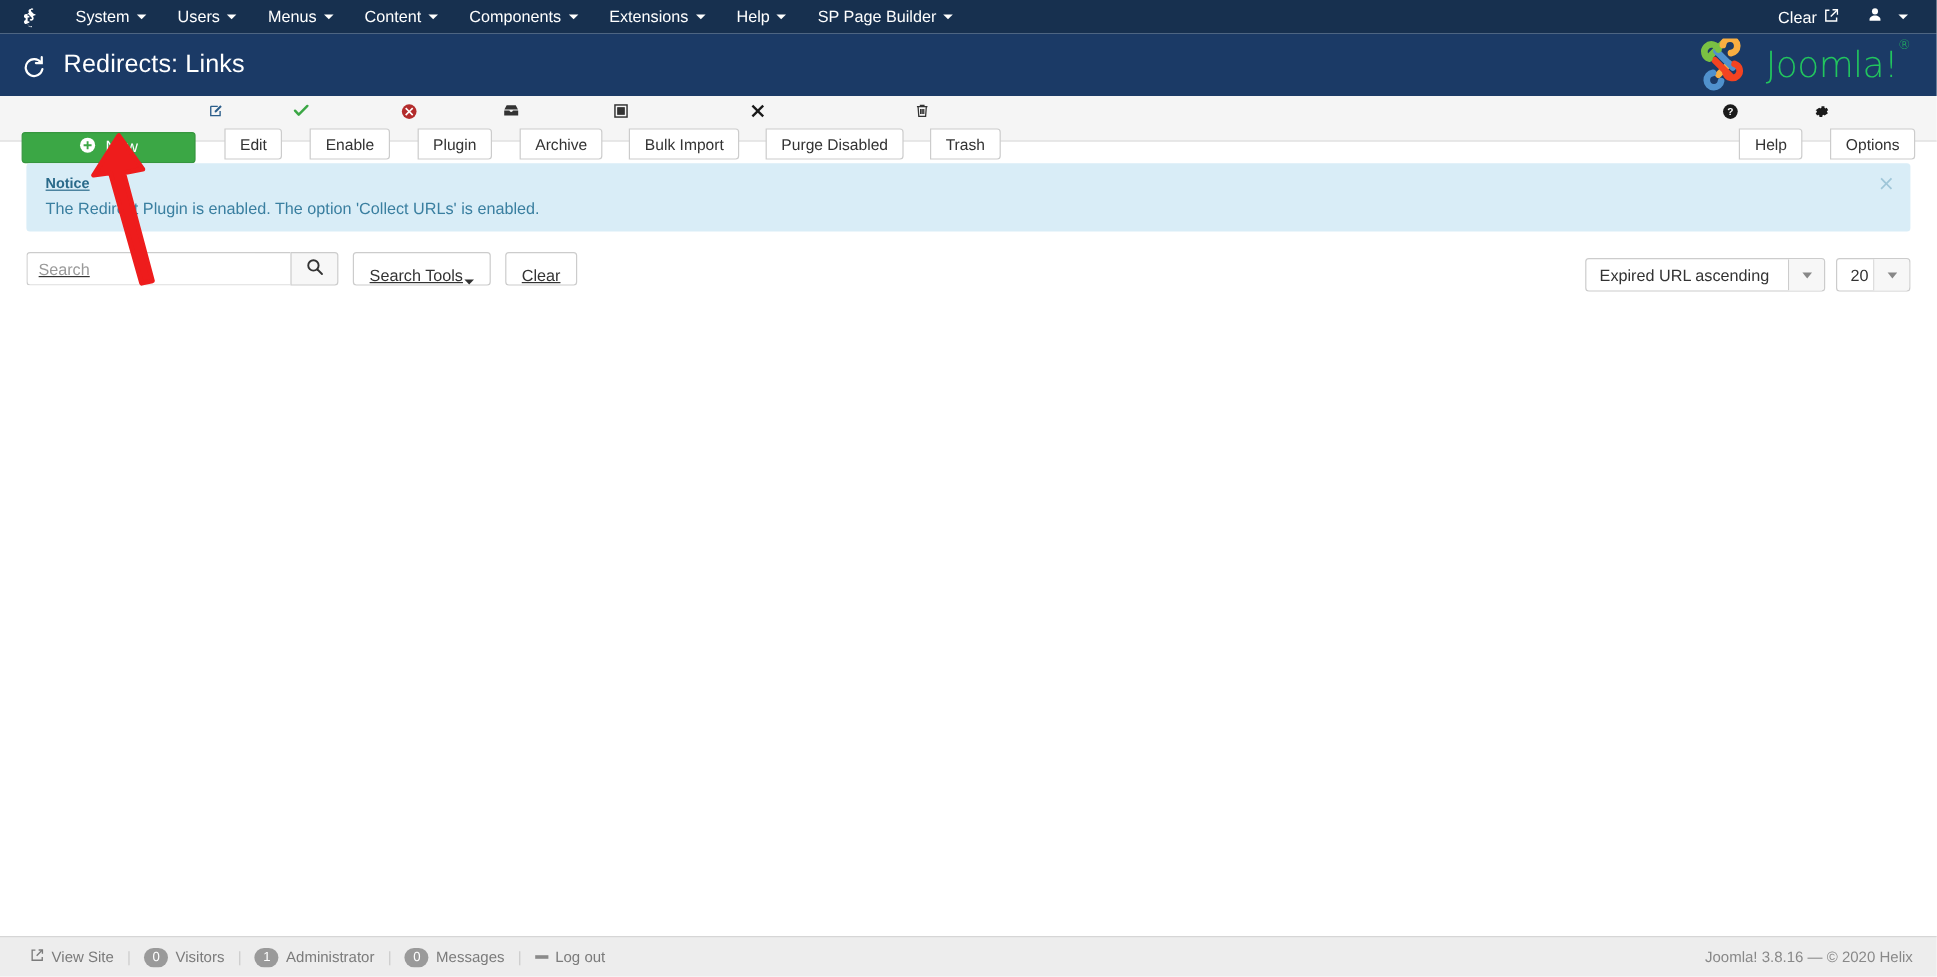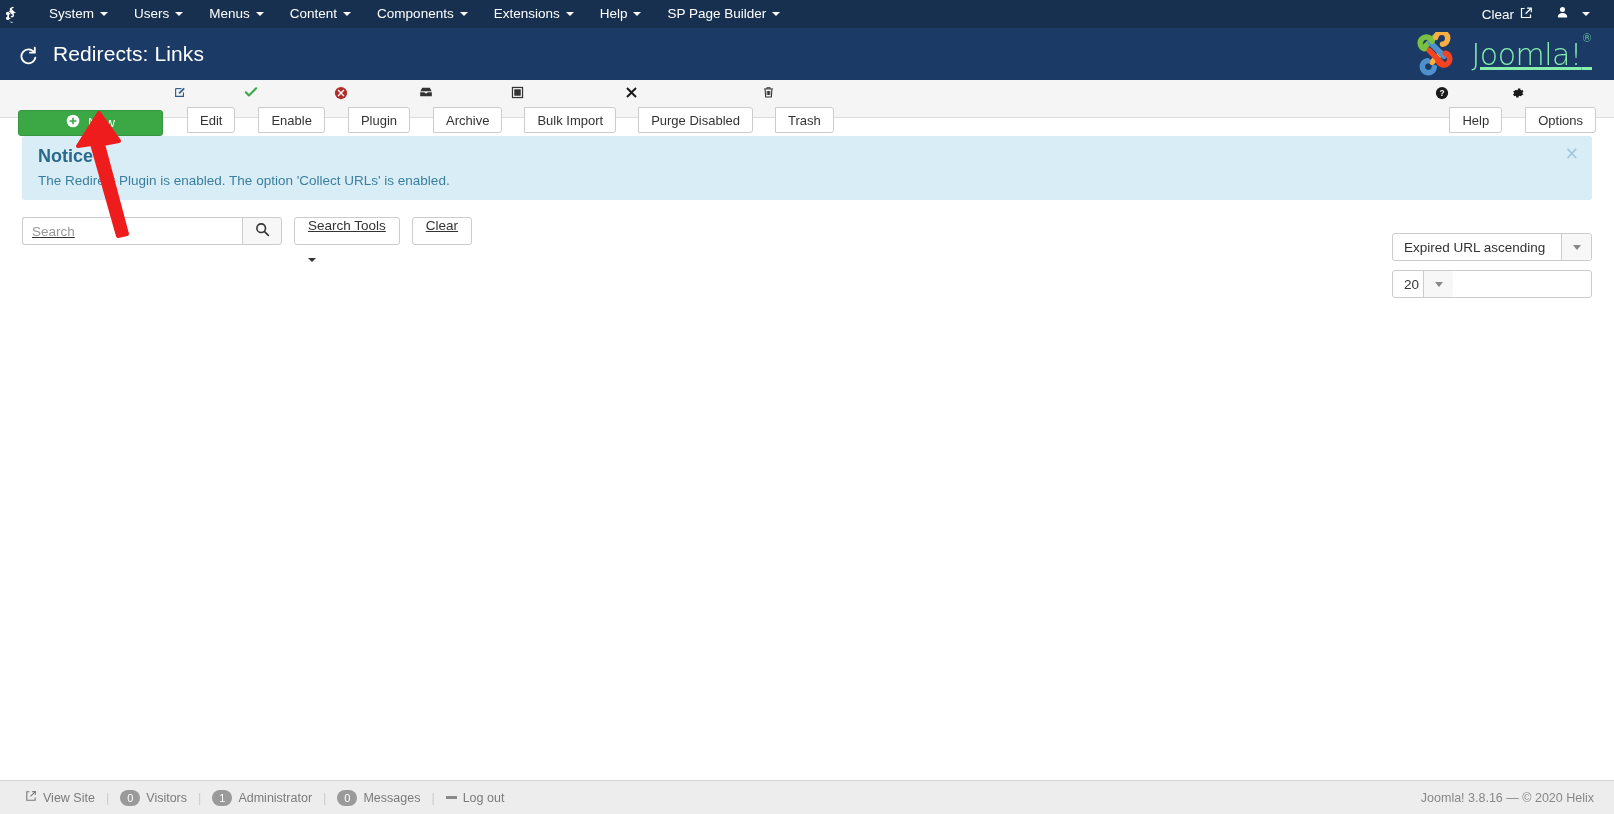--- a/index.html
+++ b/index.html
@@ -13,21 +13,21 @@
     overflow: hidden;
   }
   #page { position: relative; width: 1614px; height: 814px; }
 
   
   .topbar {
     height: 28px;
     background: #17304f;
     display: flex;
     align-items: center;
-    padding: 0 0;
+    padding: 0 14px;
     position: relative;
   }
   .topbar .brand-mark {
     width: 26px; height: 20px;
     display: flex; align-items: center; justify-content: center;
     color: #fff; margin-right: 10px;
   }
   .topbar-menu { display: flex; align-items: center; height: 28px; }
   .topbar-item {
     color: #fff;
@@ -101,27 +101,26 @@
   }
   .joomla-logo {
     position: absolute;
     right: 22px; top: 50%;
     transform: translateY(-50%);
     display: flex;
     align-items: center;
     gap: 9px;
   }
   .joomla-wordmark {
-    color: #86efac;
+    color: #22c55e;
     font-size: 30px;
     letter-spacing: -0.5px;
     font-weight: 300;
     font-family: "DejaVu Sans", sans-serif;
     position: relative;
-    text-decoration: underline;
   }
   .joomla-wordmark sup { font-size: 11px; top: -12px; position: relative; }
 
   
   .toolbar-wrap {
     height: 38px;
     background: #f5f5f5;
     border-bottom: 1px solid #ddd;
     display: flex;
     align-items: center;
@@ -171,23 +170,24 @@
   .alert-notice {
     margin-top: 18px;
     background: #d9edf7;
     color: #31708f;
     padding: 10px 14px 12px 16px;
     position: relative;
     border-radius: 3px;
   }
   .alert-notice .alert-title {
     font-weight: bold;
-    font-size: 18px;
+    font-size: 12px;
     color: #2a6a8a;
     margin-bottom: 6px;
+    text-decoration: underline;
   }
   .alert-notice .alert-text { font-size: 13.5px; color: #3a7fa0; }
   .alert-close {
     position: absolute;
     right: 13px; top: 9px;
     color: #9fc6d8;
     font-size: 17px;
     line-height: 1;
     cursor: pointer;
     font-family: "DejaVu Sans", sans-serif;
@@ -225,42 +225,40 @@
     align-items: center;
     justify-content: center;
     cursor: pointer;
   }
   .filter-btn {
     height: 28px;
     border: 1px solid #ccc;
     background: #fff;
     border-radius: 3px;
     display: flex;
-    align-items: flex-start;
+    align-items: flex-end;
     padding: 0 13px;
     margin-left: 12px;
     font-size: 13.5px;
     color: #333;
     cursor: pointer;
-    gap: 25px;
-    flex-direction: column;
+    gap: 1px;
   }
   .caret-dark {
     display: inline-block;
     width: 0; height: 0;
     border-left: 4px solid transparent;
     border-right: 4px solid transparent;
     border-top: 4px solid #333;
   }
   .filter-right {
     position: absolute;
-    right: 0; top: 16px;
+    right: 0; top: 5px;
     display: flex;
     gap: 9px;
-    flex-direction: column;
   }
   .select-box {
     height: 28px;
     display: flex;
     align-items: stretch;
     border: 1px solid #ccc;
     border-radius: 3px;
     background: #fff;
     cursor: pointer;
   }

